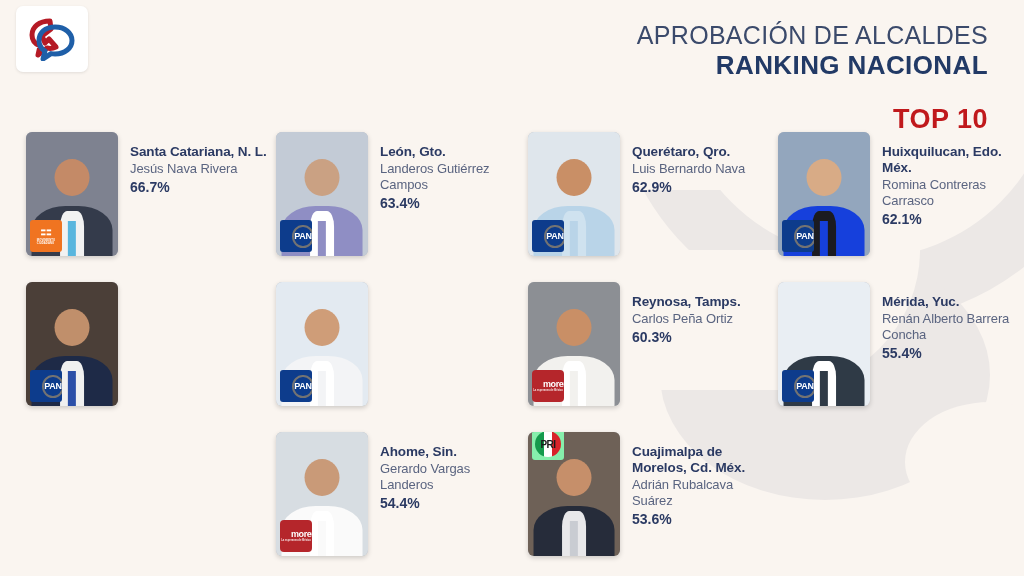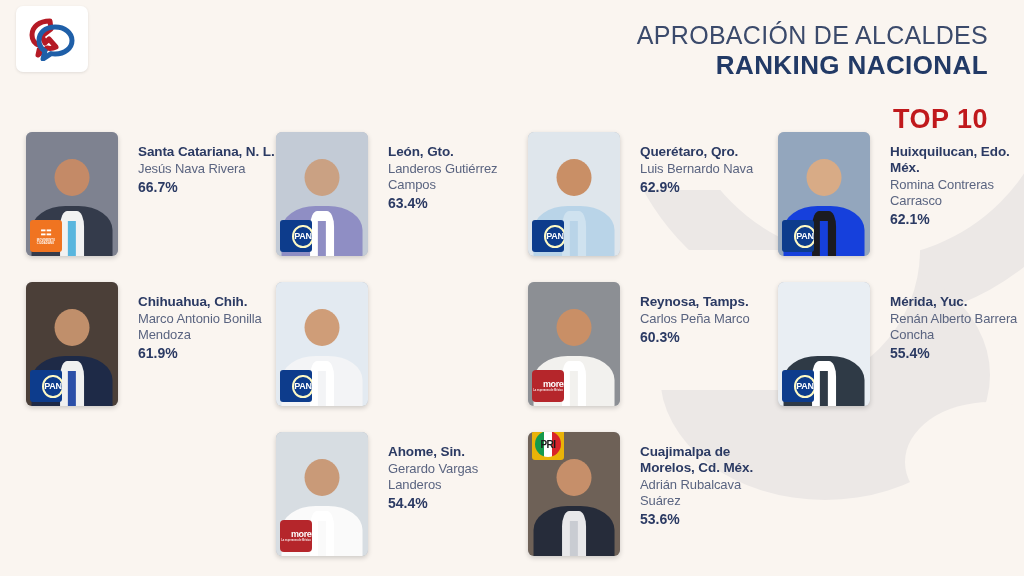--- a/index.html
+++ b/index.html
@@ -69,41 +69,41 @@
   .badge{
     position:absolute;left:4px;bottom:4px;width:32px;height:32px;
     border-radius:4px;overflow:hidden;
     display:flex;align-items:center;justify-content:center;
     font-size:8px;font-weight:bold;color:#fff;
     font-family:"Liberation Sans", sans-serif;
   }
   .badge.pan{background:#0d3c8c;border-radius:3px;}
   .badge.pan .oval{
     width:26px;height:19px;border-radius:50%;
-    border:2px solid #fef9c3;background:#0d3c8c;
+    border:2px solid #737373;background:#0d3c8c;
     display:flex;align-items:center;justify-content:center;
     font-size:9px;letter-spacing:-.3px;color:#fff;font-weight:bold;margin-left:14px;
   }
   .badge.morena{background:#b5262b;border-radius:4px;flex-direction:column;}
   .badge.morena .m1{font-size:9px;font-weight:bold;letter-spacing:-.4px;line-height:1;margin-left:20px;}
   .badge.morena .m2{font-size:2.6px;line-height:1.3;opacity:.85;}
   .badge.mc{background:#f07421;border-radius:3px;flex-direction:column;
             justify-content:center;gap:2px;}
   .badge.mc .wings{font-size:13px;line-height:.8;}
   .badge.mc .mcw{font-size:2.7px;line-height:1.25;letter-spacing:.1px;}
-  .badge.pri{background:#eab308;border-radius:3px;position:relative;}
+  .badge.pri{background:#86efac;border-radius:3px;position:relative;}
   .badge.pri .tri{position:absolute;inset:3px;border-radius:50%;overflow:hidden;display:flex;}
   .badge.pri .tri i{flex:1;display:block;}
   .badge.pri .tri .g{background:#159a4c;}
   .badge.pri .tri .w{background:#ffffff;}
   .badge.pri .tri .r{background:#d8232a;}
   .badge.pri .lbl{position:relative;font-size:10px;font-weight:bold;
     color:#1a1a1a;letter-spacing:-.5px;}
 
-  .info{padding-left:20px;padding-top:12px;}
+  .info{padding-left:12px;padding-top:12px;}
   .city{
     font-size:13.5px;font-weight:bold;color:#2b3a63;
     line-height:1.2;letter-spacing:-.1px;max-width:145px;
   }
   .person{
     font-size:13px;font-weight:normal;color:#5a6480;
     line-height:1.22;letter-spacing:-.1px;max-width:140px;margin-top:1px;
   }
   .pct{
     font-size:14px;font-weight:bold;color:#2b3a63;margin-top:2px;
@@ -210,25 +210,20 @@
         <div class="photo">
           <div class="bgfill" style="background:#4b3f38"></div>
           <div class="pp-body" style="background:#1e2a47"></div>
           <div class="pp-shirt" style="background:#f0f0f0"></div>
           <div class="pp-tie" style="background:#2b4fa8"></div>
           <div class="pp-head" style="background:#c08f6b"></div>
           <div class="badge pan">
             <div class="oval">PAN</div>
           </div>
         </div>
-        <div class="info">
-          <div class="city">Chihuahua, Chih.</div>
-          <div class="person">Marco Antonio Bonilla Mendoza</div>
-          <div class="pct">61.9%</div>
-        </div>
       </div>
       <div class="entry" style="position: absolute; left: 276px; top: 0px;">
         <div class="photo">
           <div class="bgfill" style="background:#e3eaf1"></div>
           <div class="pp-body" style="background:#f3f4f6"></div>
           <div class="pp-shirt" style="background:#ffffff"></div>
           <div class="pp-tie" style="background:#f3f4f6"></div>
           <div class="pp-head" style="background:#cf9d78"></div>
           <div class="badge pan">
             <div class="oval">PAN</div>
@@ -242,21 +237,21 @@
           <div class="pp-shirt" style="background:#ffffff"></div>
           <div class="pp-tie" style="background:#f2f1ee"></div>
           <div class="pp-head" style="background:#c98f66"></div>
           <div class="badge morena">
             <span class="m1">morena</span>
             <span class="m2">La esperanza de México</span>
           </div>
         </div>
         <div class="info">
           <div class="city">Reynosa, Tamps.</div>
-          <div class="person">Carlos Peña Marco</div>
+          <div class="person">Carlos Peña Ortiz</div>
           <div class="pct">60.3%</div>
         </div>
       </div>
       <div class="entry" style="position: absolute; left: 778px; top: 0px;">
         <div class="photo">
           <div class="bgfill" style="background:#e9eef3"></div>
           <div class="pp-body" style="background:#2f3a46"></div>
           <div class="pp-shirt" style="background:#ffffff"></div>
           <div class="pp-tie" style="background:#2f3a46"></div>
           <div class="pp-head" style="background:#c7applicable"></div>

